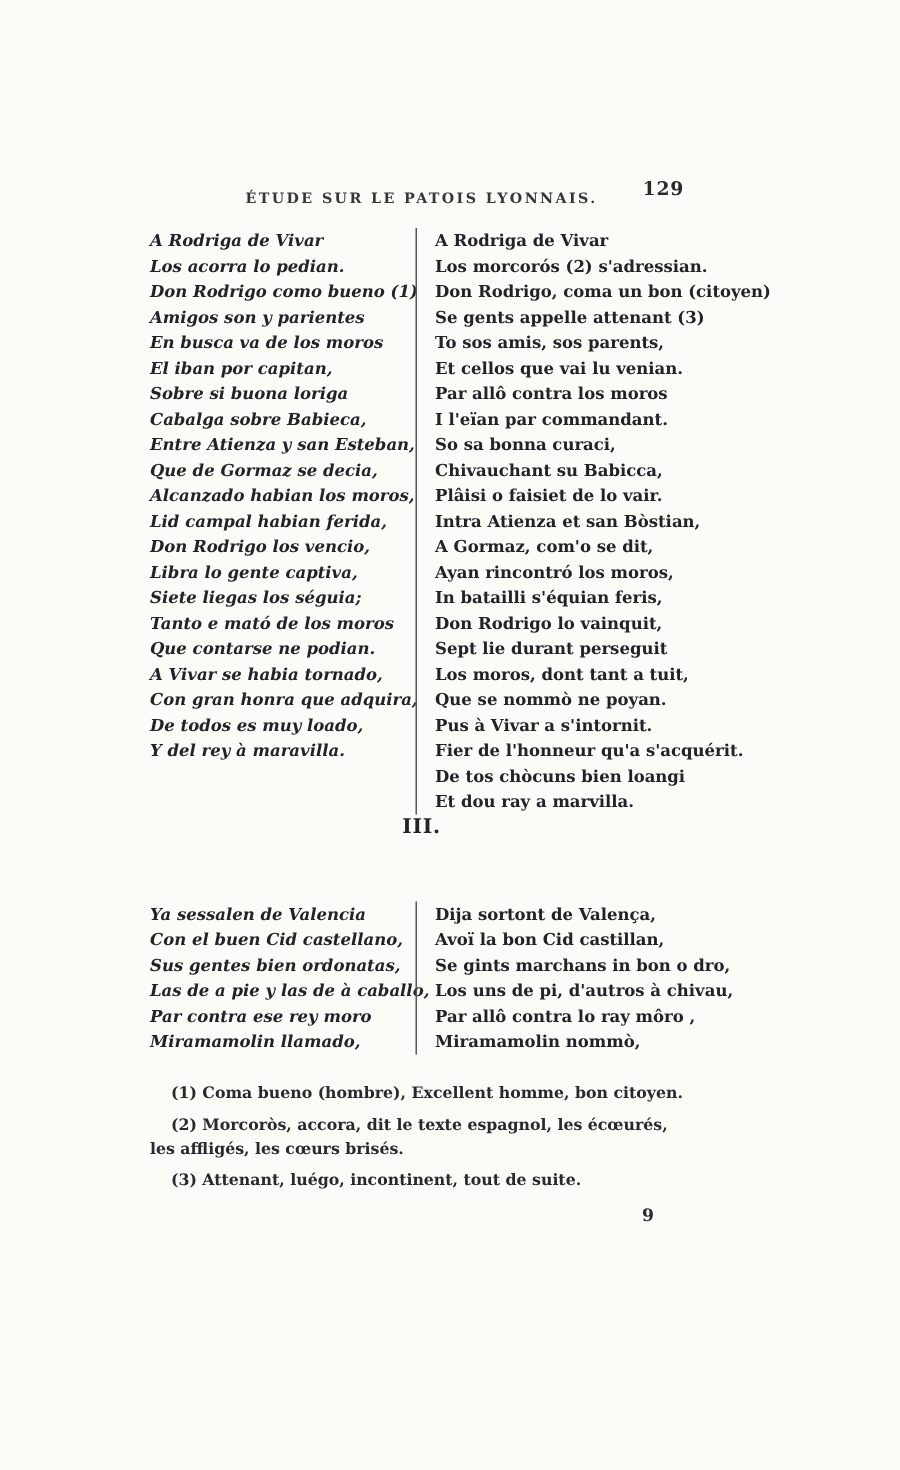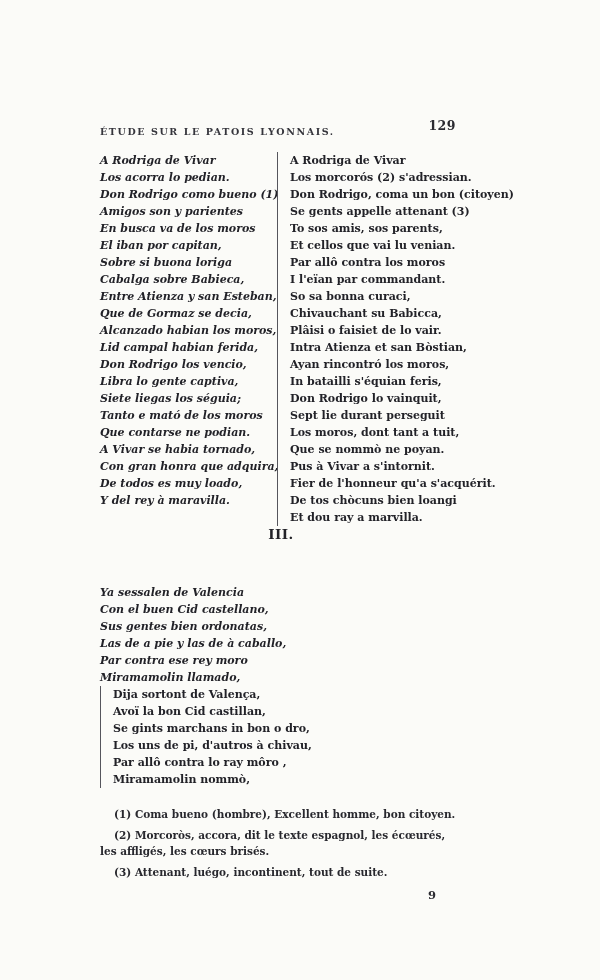--- a/index.html
+++ b/index.html
@@ -2,31 +2,31 @@
 <html><head>
 <meta charset="utf-8">
 <style>
   html,body{margin:0;padding:0;background:#e9e9e6;}
   .page{
     width:600px;height:980px;margin:0 auto;position:relative;
     background:#fbfbf8;overflow:hidden;
     font-family:"DejaVu Serif", serif;color:#24242a;
   }
   .content{position:absolute;left:100px;top:120px;width:362px;}
-  .header{position:relative;text-align:left;height:16px;}
+  .header{position:relative;text-align:center;height:16px;}
   .header .title{
     font-size:9.5px;font-weight:bold;letter-spacing:1.6px;color:#35353c;
   }
   .header .pagenum{
     position:absolute;right:6px;top:-2px;
     font-size:12.5px;font-weight:bold;letter-spacing:.5px;color:#2a2a30;
   }
   .stanza{display:flex;align-items:stretch;}
   .stanza-1{margin-top:16px;}
-  .stanza-2{margin-top:42px;flex-direction:column;}
+  .stanza-2{margin-top:42px;}
   .col{white-space:nowrap;}
   .col-left{width:177px;font-style:italic;}
   .col-right{border-left:1px solid #55555c;padding-left:12px;flex:1;}
   .line{
     font-size:11px;line-height:17px;font-weight:bold;color:#222228;
   }
   .section-heading{
     text-align:center;font-weight:bold;font-size:13.5px;
     letter-spacing:.5px;color:#222228;
   }
@@ -81,20 +81,21 @@
           <div class="line">Don Rodrigo, coma un bon (citoyen)</div>
           <div class="line">Se gents appelle attenant (3)</div>
           <div class="line">To sos amis, sos parents,</div>
           <div class="line">Et cellos que vai lu venian.</div>
           <div class="line">Par allô contra los moros</div>
           <div class="line">I l'eïan par commandant.</div>
           <div class="line">So sa bonna curaci,</div>
           <div class="line">Chivauchant su Babicca,</div>
           <div class="line">Plâisi o faisiet de lo vair.</div>
           <div class="line">Intra Atienza et san Bòstian,</div>
+          <div class="line">A Gormaz, com'o se dit,</div>
           <div class="line">Ayan rincontró los moros,</div>
           <div class="line">In batailli s'équian feris,</div>
           <div class="line">Don Rodrigo lo vainquit,</div>
           <div class="line">Sept lie durant perseguit</div>
           <div class="line">Los moros, dont tant a tuit,</div>
           <div class="line">Que se nommò ne poyan.</div>
           <div class="line">Pus à Vivar a s'intornit.</div>
           <div class="line">Fier de l'honneur qu'a s'acquérit.</div>
           <div class="line">De tos chòcuns bien loangi</div>
           <div class="line">Et dou ray a marvilla.</div>

